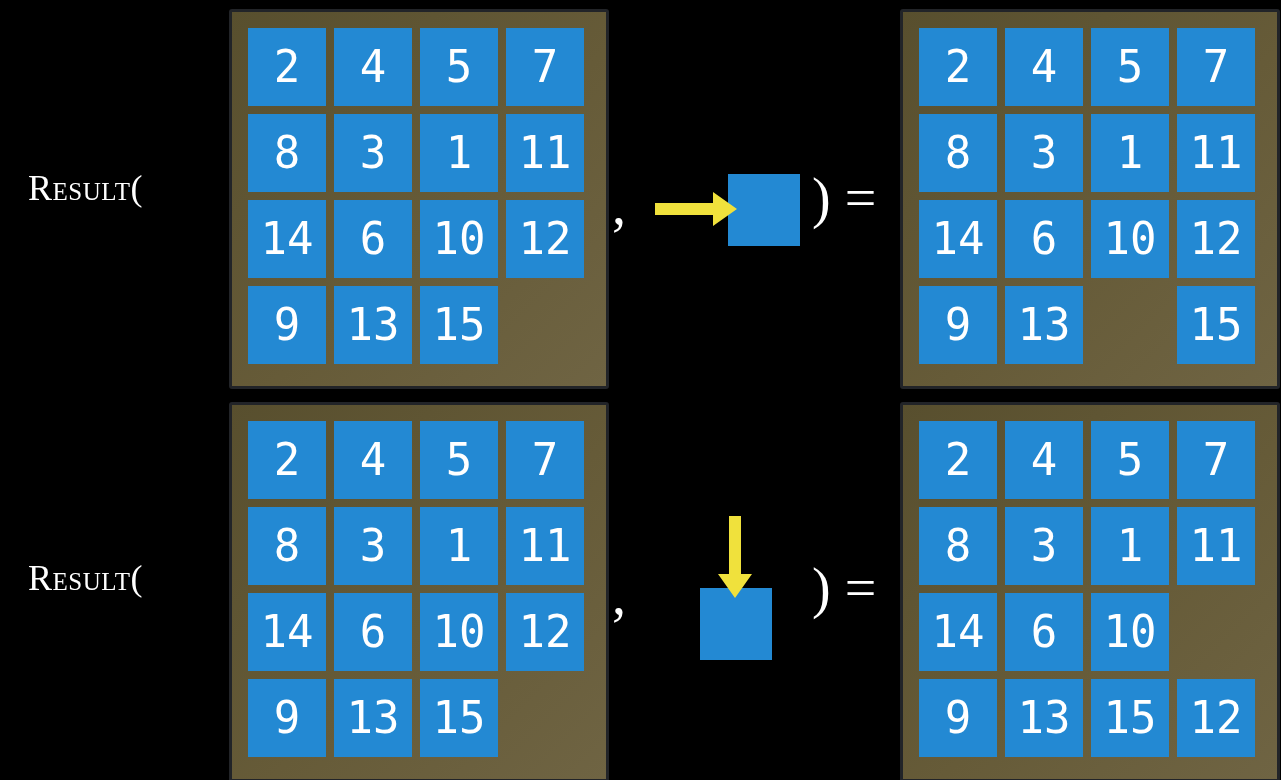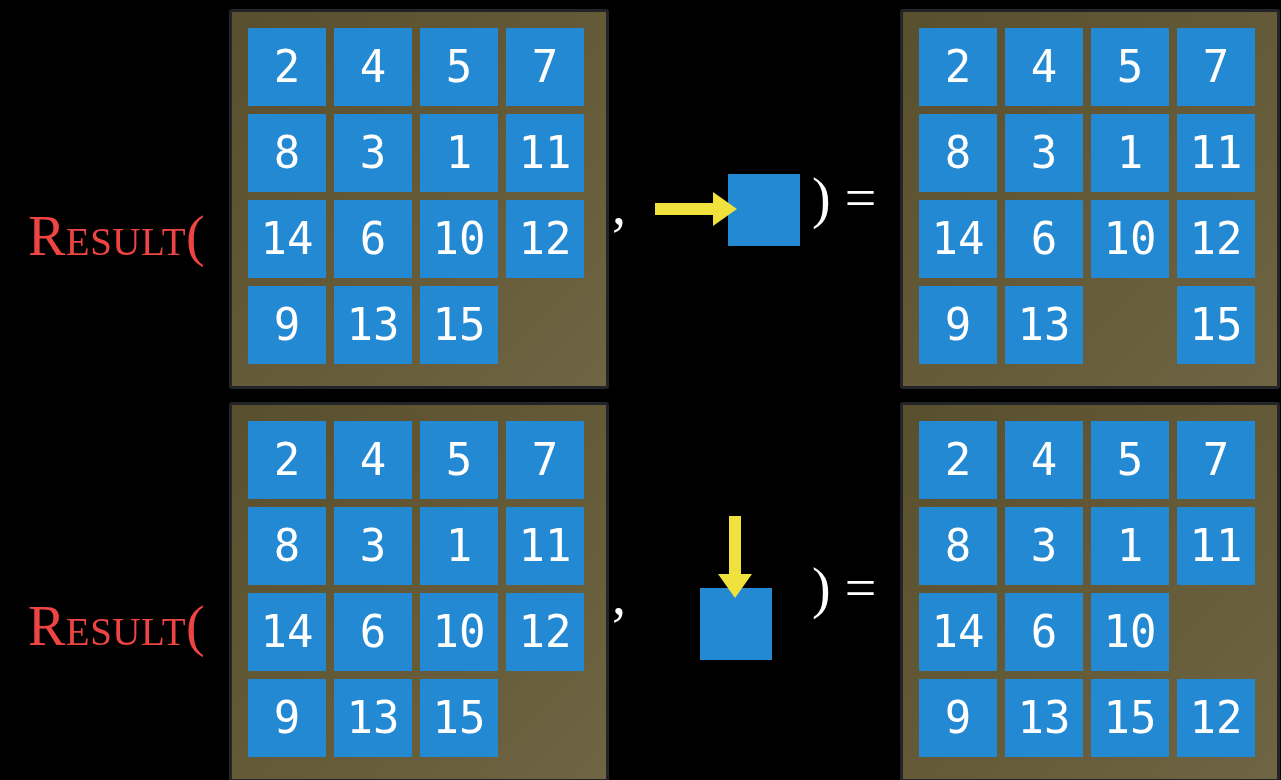--- a/index.html
+++ b/index.html
@@ -29,26 +29,25 @@
   .cell{
     display:flex;align-items:center;justify-content:center;
     font-family:"DejaVu Sans Mono", monospace;
     font-size:44px;line-height:1;
     color:#fff;
   }
   .cell:not(:empty){ background:#2389d3; }
   
   .fn{
     position:absolute;
-    color:#ef4444;
-    font-size:56px;line-height:1;
+    color:#ffffff;
+    font-size:36px;line-height:1;
     font-variant:small-caps;
     letter-spacing:0.5px;
     white-space:nowrap;
-    margin-top:38px;
   }
   .paren{ font-variant:normal; }
   .comma{
     position:absolute;
     color:#fff;
     font-size:56px;line-height:1;
   }
   .close{
     position:absolute;
     color:#fff;

